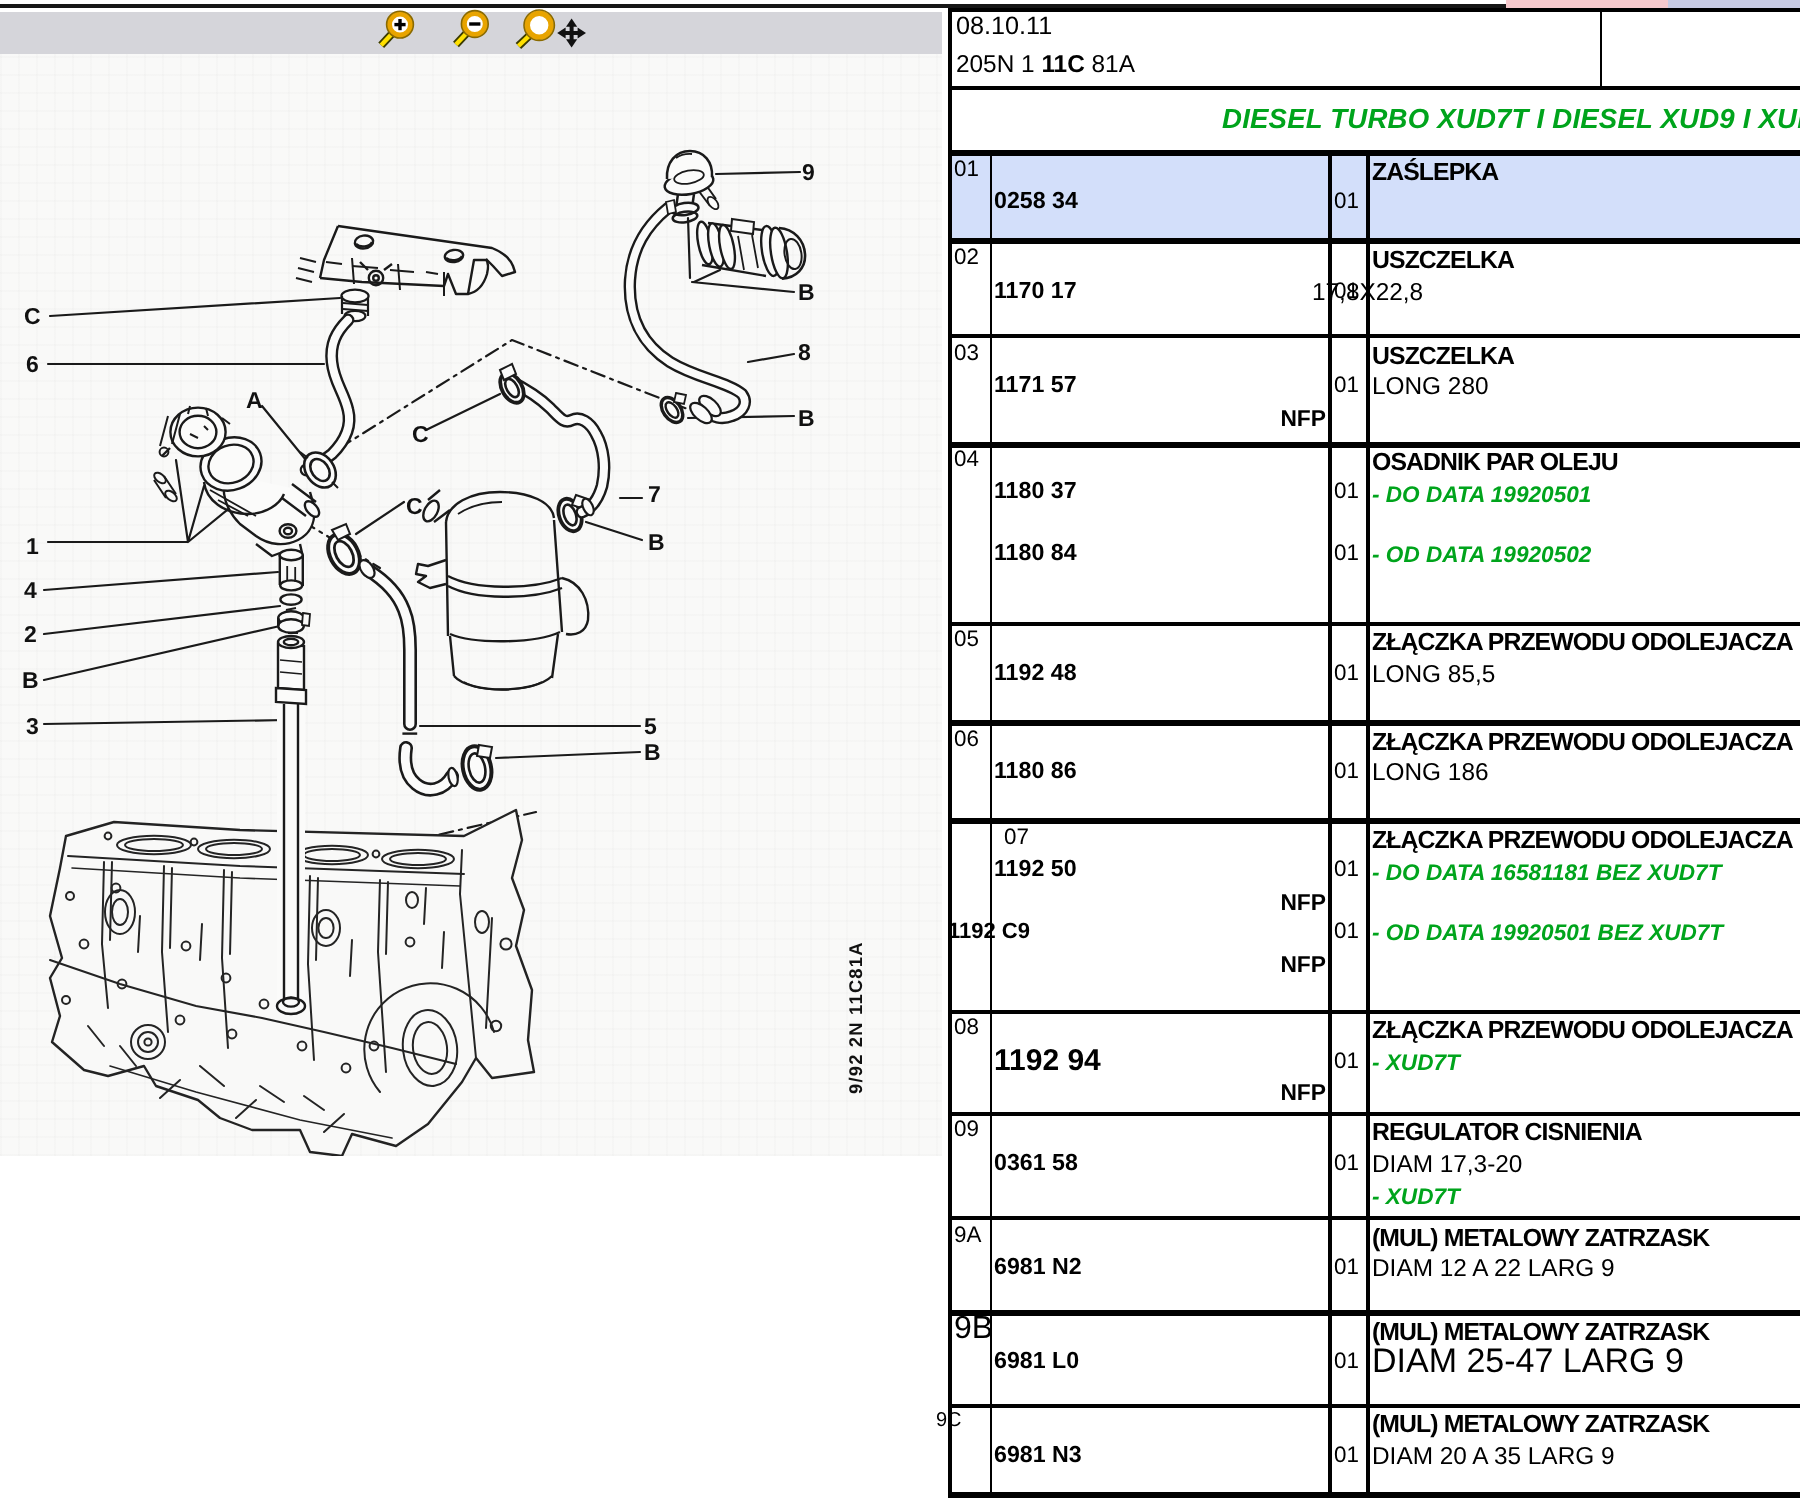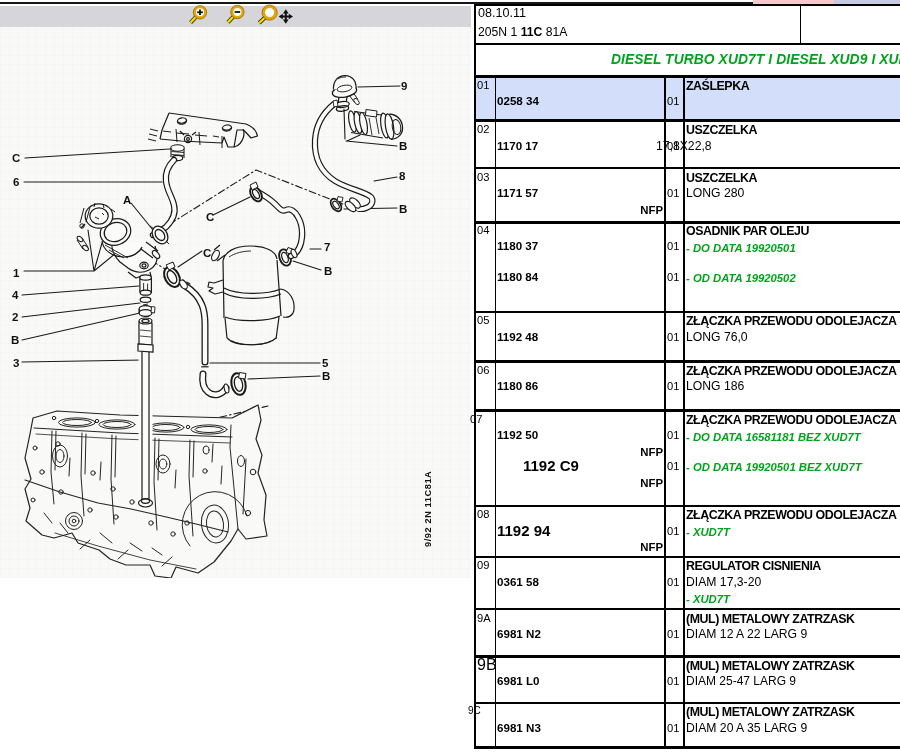--- a/index.html
+++ b/index.html
@@ -385,30 +385,30 @@
 <div class="t b" style="left:497px;top:269.5px;font-size:11.6px">1180 84</div>
 <div class="t " style="left:589.5px;top:239.0px;width:90px;text-align:right;font-size:11.2px">01</div>
 <div class="t " style="left:589.5px;top:269.5px;width:90px;text-align:right;font-size:11.2px">01</div>
 <div class="t b" style="left:686px;top:223.5px;font-size:12.4px;letter-spacing:-0.45px">OSADNIK PAR OLEJU</div>
 <div class="t g" style="left:686px;top:240.5px;font-size:11.3px">- DO DATA 19920501</div>
 <div class="t g" style="left:686px;top:271.0px;font-size:11.3px">- OD DATA 19920502</div>
 <div class="t " style="left:477px;top:313.3px;font-size:11.2px">05</div>
 <div class="t b" style="left:497px;top:329.8px;font-size:11.6px">1192 48</div>
 <div class="t " style="left:589.5px;top:329.8px;width:90px;text-align:right;font-size:11.2px">01</div>
 <div class="t b" style="left:686px;top:314.3px;font-size:12.4px;letter-spacing:-0.45px">ZŁĄCZKA PRZEWODU ODOLEJACZA</div>
-<div class="t " style="left:686px;top:329.8px;font-size:12.2px">LONG 76,0</div>
+<div class="t " style="left:686px;top:329.8px;font-size:12.2px">LONG 85,5</div>
 <div class="t " style="left:477px;top:362.8px;font-size:11.2px">06</div>
 <div class="t b" style="left:497px;top:379.3px;font-size:11.6px">1180 86</div>
 <div class="t " style="left:589.5px;top:379.3px;width:90px;text-align:right;font-size:11.2px">01</div>
 <div class="t b" style="left:686px;top:363.8px;font-size:12.4px;letter-spacing:-0.45px">ZŁĄCZKA PRZEWODU ODOLEJACZA</div>
 <div class="t " style="left:686px;top:379.3px;font-size:12.2px">LONG 186</div>
-<div class="t " style="left:470px;top:411.7px;font-size:11.2px">07</div>
+<div class="t " style="left:502px;top:411.7px;font-size:11.2px">07</div>
 <div class="t b" style="left:497px;top:428.2px;font-size:11.6px">1192 50</div>
 <div class="t b" style="left:573px;top:444.7px;width:90px;text-align:right;font-size:11.4px">NFP</div>
-<div class="t b" style="left:523px;top:458.7px;font-size:15px">1192 C9</div>
+<div class="t b" style="left:474px;top:458.7px;font-size:11px">1192 C9</div>
 <div class="t b" style="left:573px;top:476.2px;width:90px;text-align:right;font-size:11.4px">NFP</div>
 <div class="t " style="left:589.5px;top:428.2px;width:90px;text-align:right;font-size:11.2px">01</div>
 <div class="t " style="left:589.5px;top:458.7px;width:90px;text-align:right;font-size:11.2px">01</div>
 <div class="t b" style="left:686px;top:412.7px;font-size:12.4px;letter-spacing:-0.45px">ZŁĄCZKA PRZEWODU ODOLEJACZA</div>
 <div class="t g" style="left:686px;top:429.7px;font-size:11.3px">- DO DATA 16581181 BEZ XUD7T</div>
 <div class="t g" style="left:686px;top:460.2px;font-size:11.3px">- OD DATA 19920501 BEZ XUD7T</div>
 <div class="t " style="left:477px;top:507.3px;font-size:11.2px">08</div>
 <div class="t b" style="left:497px;top:523.8px;font-size:15px">1192 94</div>
 <div class="t b" style="left:573px;top:540.3px;width:90px;text-align:right;font-size:11.4px">NFP</div>
 <div class="t " style="left:589.5px;top:523.8px;width:90px;text-align:right;font-size:11.2px">01</div>
@@ -422,18 +422,18 @@
 <div class="t g" style="left:686px;top:592.3px;font-size:11.3px">- XUD7T</div>
 <div class="t " style="left:477px;top:610.5px;font-size:11.2px">9A</div>
 <div class="t b" style="left:497px;top:627.0px;font-size:11.6px">6981 N2</div>
 <div class="t " style="left:589.5px;top:627.0px;width:90px;text-align:right;font-size:11.2px">01</div>
 <div class="t b" style="left:686px;top:611.5px;font-size:12.4px;letter-spacing:-0.45px">(MUL) METALOWY ZATRZASK</div>
 <div class="t " style="left:686px;top:627.0px;font-size:12.2px">DIAM 12 A 22 LARG 9</div>
 <div class="t " style="left:477px;top:657.9px;font-size:16px">9B</div>
 <div class="t b" style="left:497px;top:674.4px;font-size:11.6px">6981 L0</div>
 <div class="t " style="left:589.5px;top:674.4px;width:90px;text-align:right;font-size:11.2px">01</div>
 <div class="t b" style="left:686px;top:658.9px;font-size:12.4px;letter-spacing:-0.45px">(MUL) METALOWY ZATRZASK</div>
-<div class="t " style="left:686px;top:674.4px;font-size:12px">DIAM 25-47 LARG 9</div>
+<div class="t " style="left:686px;top:674.4px;font-size:17px">DIAM 25-47 LARG 9</div>
 <div class="t " style="left:468px;top:704.3px;font-size:10px">9C</div>
 <div class="t b" style="left:497px;top:720.8px;font-size:11.6px">6981 N3</div>
 <div class="t " style="left:589.5px;top:720.8px;width:90px;text-align:right;font-size:11.2px">01</div>
 <div class="t b" style="left:686px;top:705.3px;font-size:12.4px;letter-spacing:-0.45px">(MUL) METALOWY ZATRZASK</div>
 <div class="t " style="left:686px;top:720.8px;font-size:12.2px">DIAM 20 A 35 LARG 9</div>
 
 </body></html>

